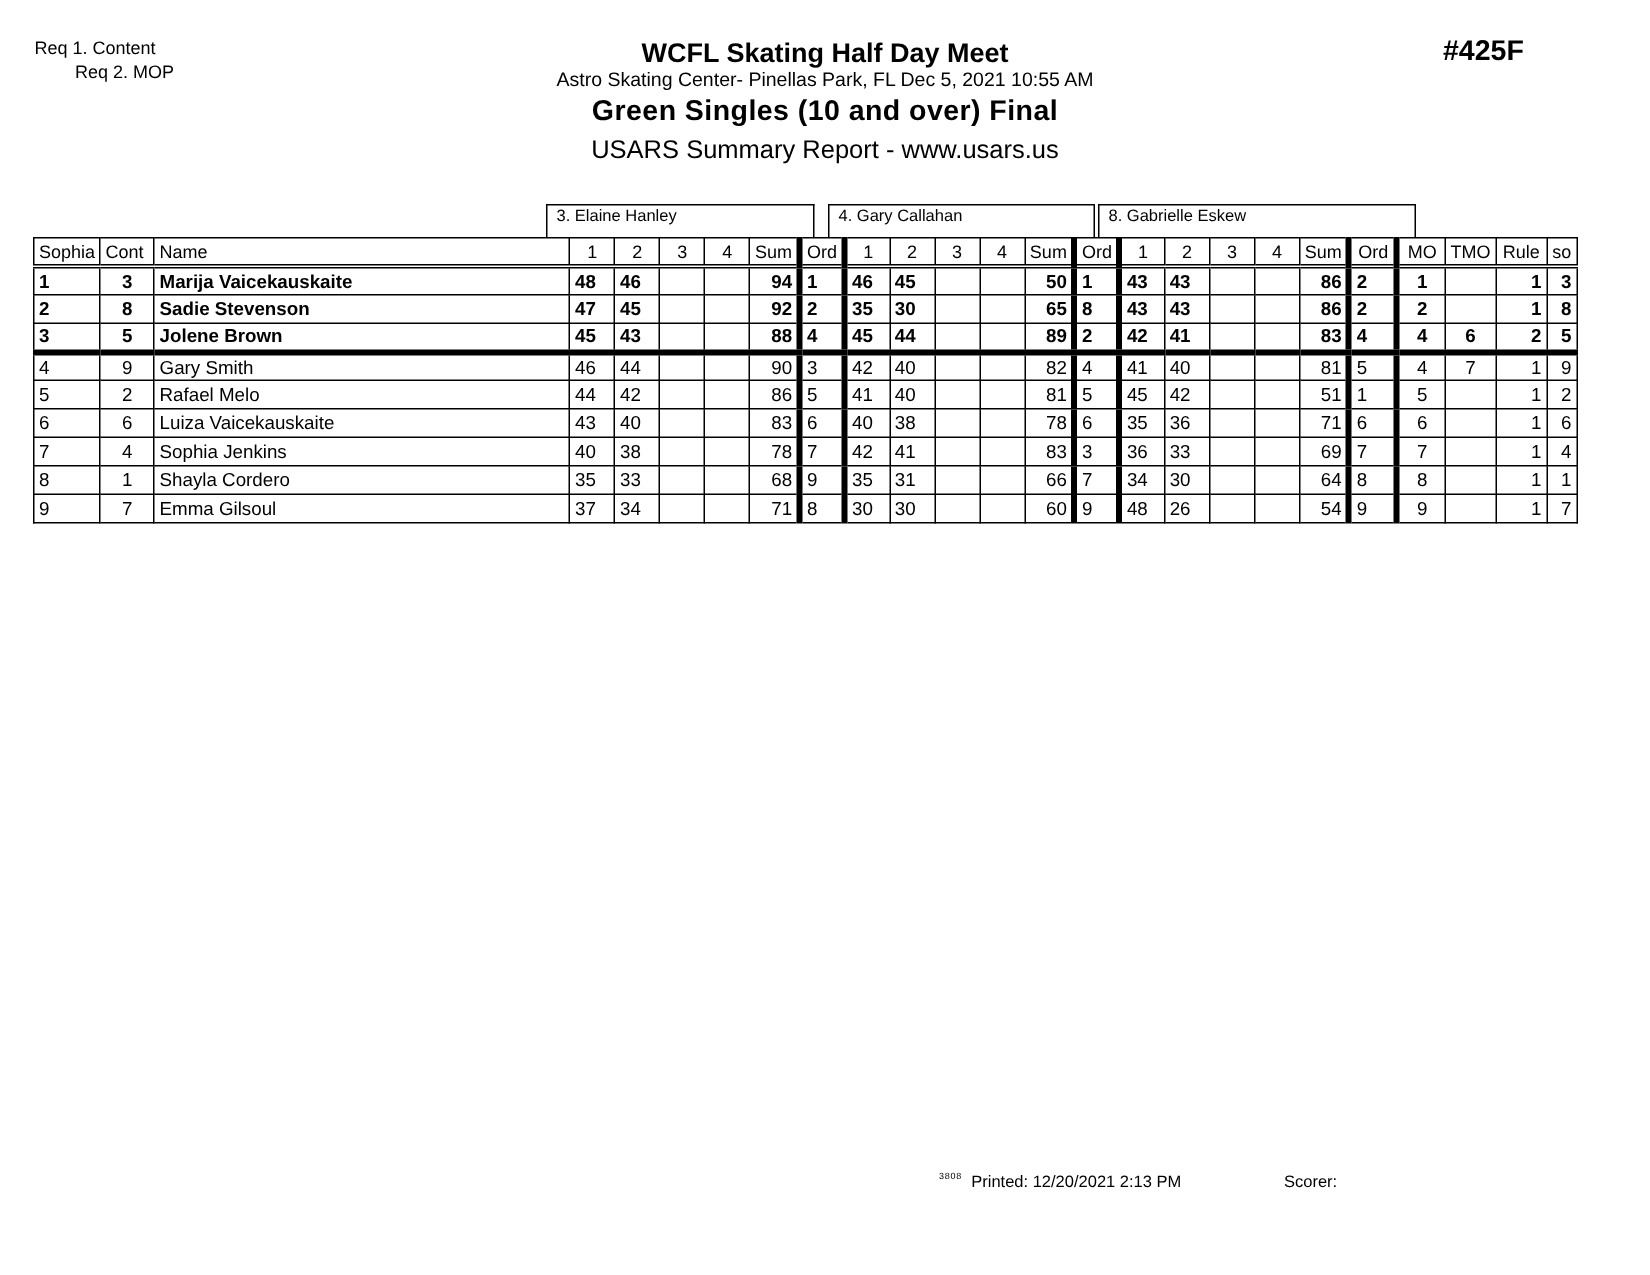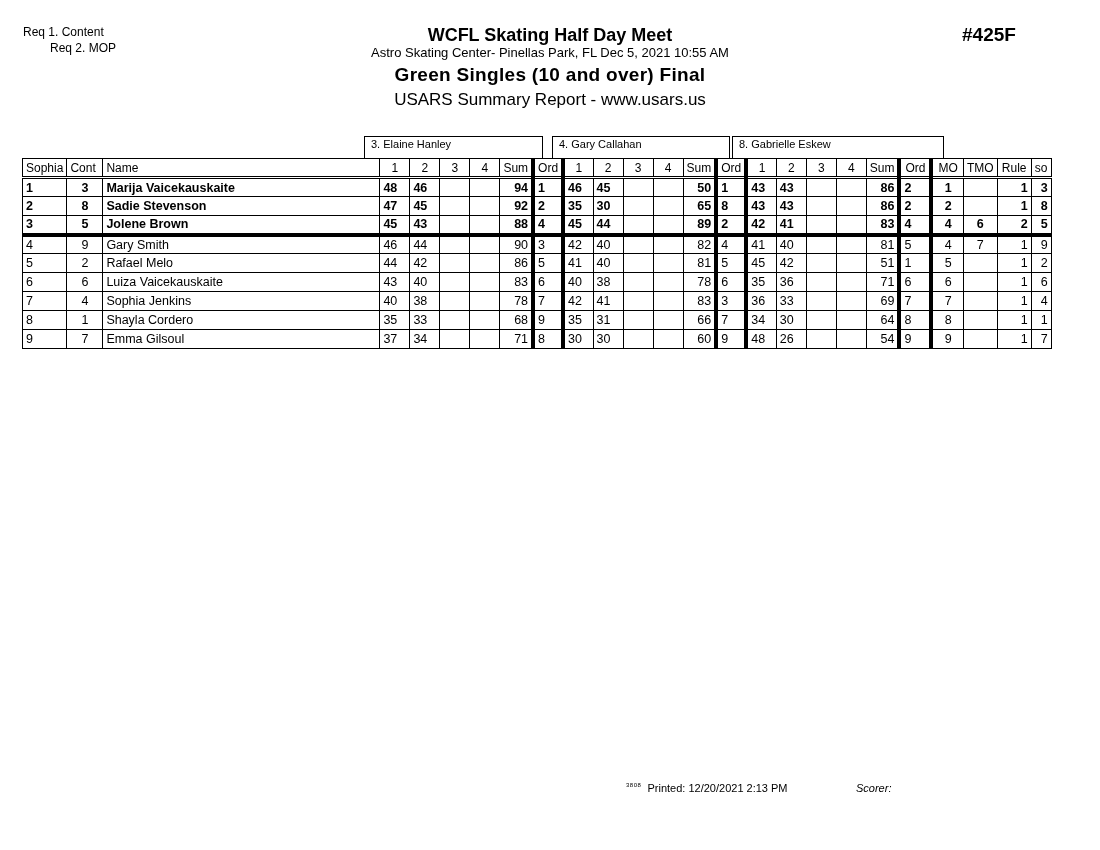--- a/index.html
+++ b/index.html
@@ -346,13 +346,13 @@
         <td class="rt">1</td>
         <td class="rt">7</td>
       </tr>
     </tbody>
 </table>
 
 <div class="abs footer" style="left:626px;">
   <span class="stamp">3808</span>&nbsp;
   <span>Printed:  12/20/2021  2:13 PM</span>
 </div>
-<div class="abs footer" style="left:856px;font-style:italic;">Scorer:</div>
+<div class="abs footer" style="left:856px;">Scorer:</div>
 
 </body></html>

